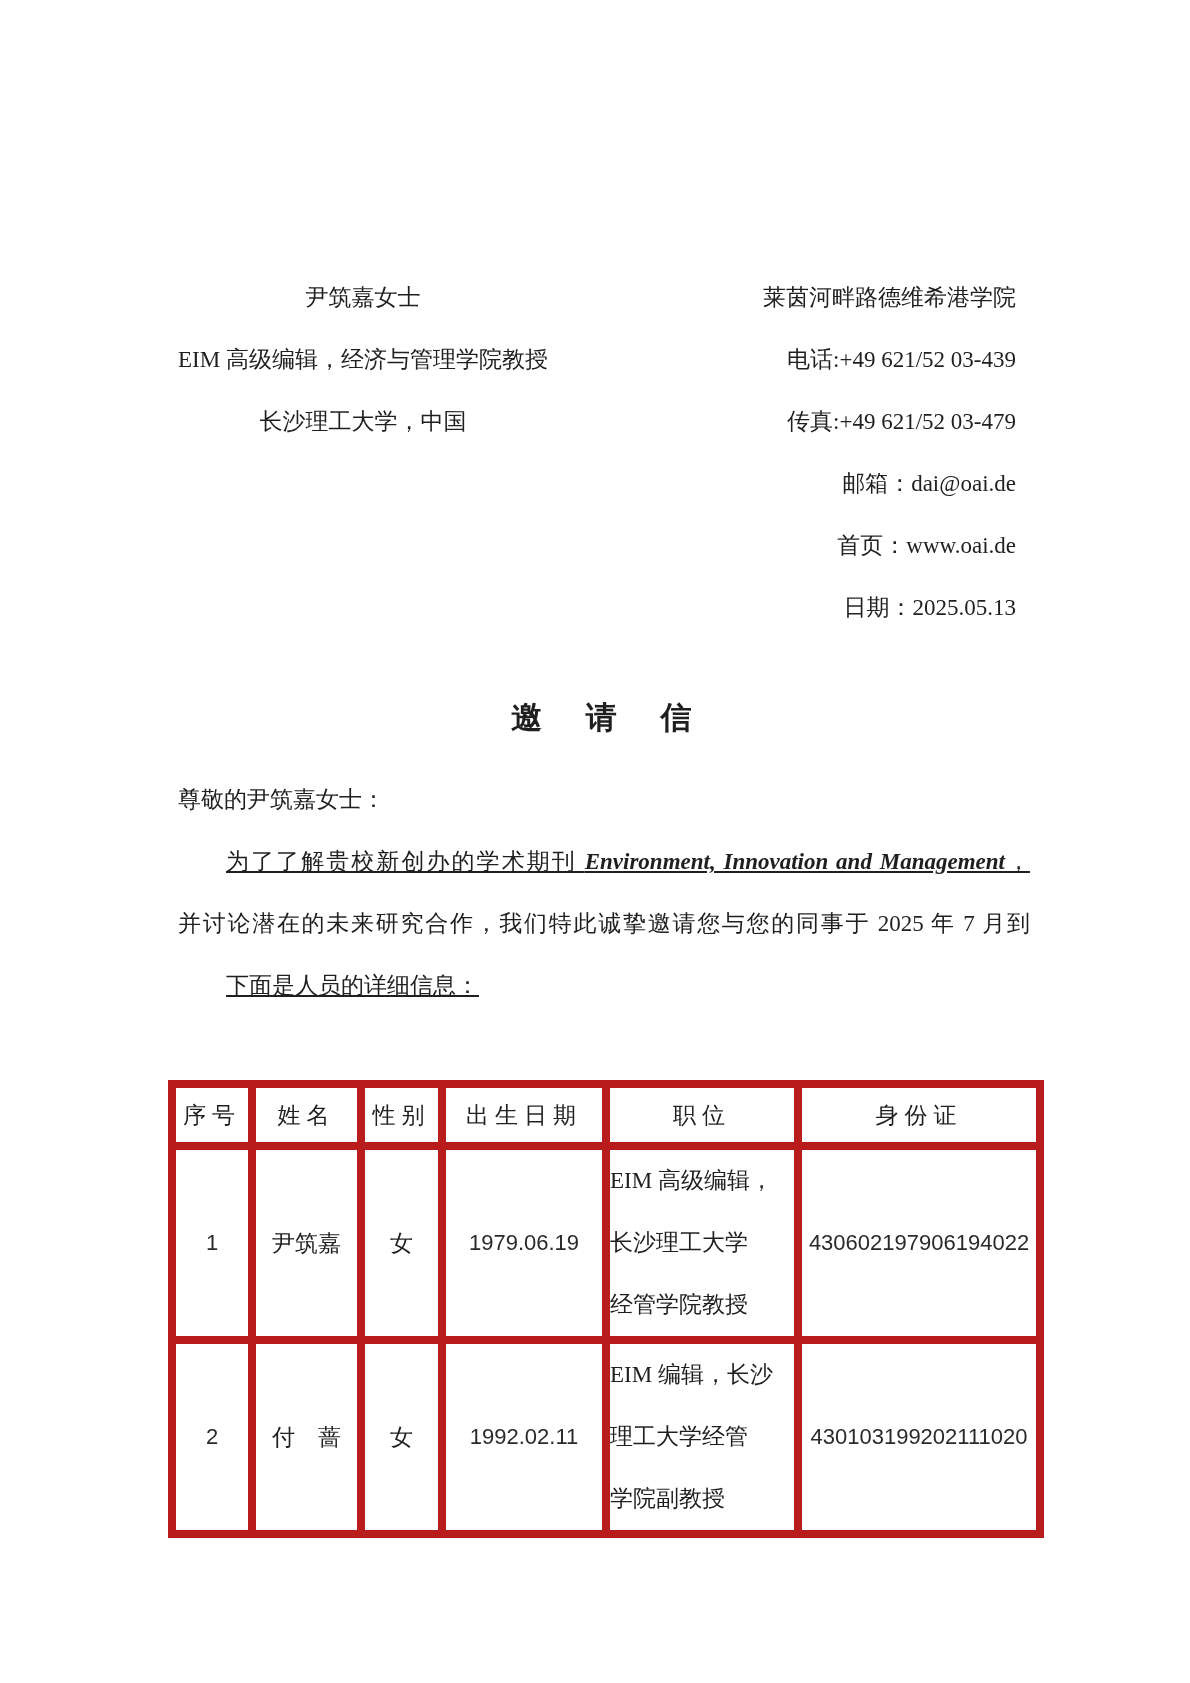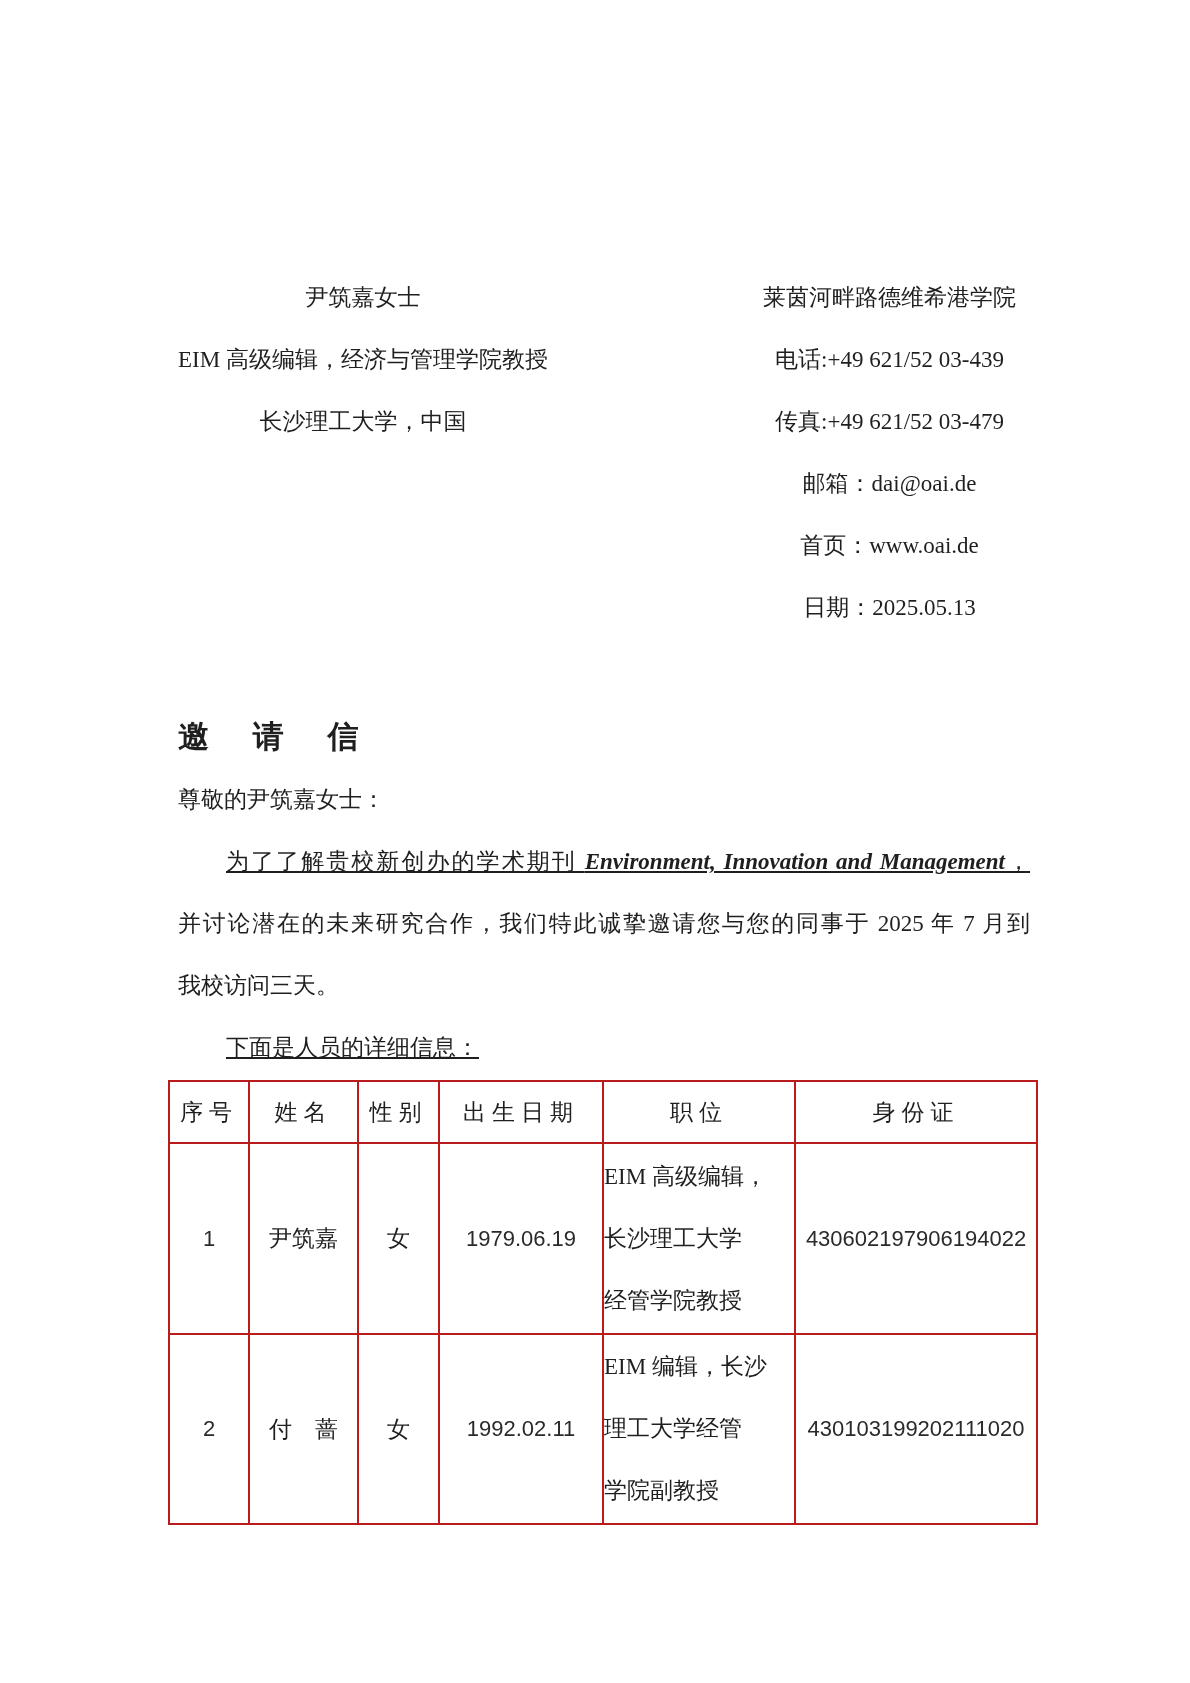--- a/index.html
+++ b/index.html
@@ -11,43 +11,43 @@
     color: #1f1f1f;
     font-family: "Liberation Serif", "DejaVu Serif", serif;
     font-size: 23px;
     overflow: hidden;
   }
   .line { line-height: 62px; white-space: nowrap; }
 
   
   .head { position: absolute; top: 267px; left: 178px; width: 852px; }
   .head-left  { position: absolute; left: 0; top: 0; text-align: center; }
-  .head-right { position: absolute; right: 0; top: 0; text-align: center; padding-right: 14px; }
+  .head-right { position: absolute; right: 0; top: 0; text-align: right; padding-right: 14px; }
 
   
   .title {
-    position: absolute; top: 706px; left: 178px; width: 852px;
-    text-align: left; font-weight: bold; font-size: 31px; line-height: 62px;
+    position: absolute; top: 687px; left: 178px; width: 852px;
+    text-align: center; font-weight: bold; font-size: 31px; line-height: 62px;
     letter-spacing: 0.18em; word-spacing: 0.8em; white-space: nowrap;
   }
 
   
   .body-block { position: absolute; top: 769px; left: 178px; width: 852px; }
   .indent2 { text-indent: 48px; text-decoration: underline; }
   .justify { text-align: justify; text-align-last: justify; white-space: normal; }
   .journal { font-weight: bold; font-style: italic; }
 
   
   .info-table {
     position: absolute; top: 1080px; left: 168px;
     border-collapse: collapse; table-layout: fixed; width: 868px;
     font-size: 23px;
   }
   .info-table th, .info-table td {
-    border: 2px solid #b91c1c;
+    border: 8px solid #b91c1c;
     text-align: center; vertical-align: middle;
     padding: 0; font-weight: normal;
     overflow: hidden;
   }
   .info-table thead tr { height: 62px; }
   .info-table tbody tr.r1 { height: 191px; }
   .info-table tbody tr.r2 { height: 190px; }
   .info-table th { letter-spacing: 6px; }
   td.pos { text-align: left; padding-left: 0; line-height: 62px; }
   .num {
@@ -75,21 +75,20 @@
       <div class="line">日期：2025.05.13</div>
     </div>
   </div>
 
   <div class="title">邀 请 信</div>
 
   <div class="body-block">
     <div class="line">尊敬的尹筑嘉女士：</div>
     <div class="line justify indent2"><span>为了了解贵校新创办的学术期刊 </span><span class="journal">Environment, Innovation and Management</span><span>，</span></div>
     <div class="line justify">并讨论潜在的未来研究合作，我们特此诚挚邀请您与您的同事于 2025 年 7 月到</div>
-    <div class="line">我校访问三天。</div>
     <div class="line indent2">下面是人员的详细信息：</div>
   </div>
 
   <table class="info-table">
     <colgroup>
       <col style="width:80px">
       <col style="width:109px">
       <col style="width:81px">
       <col style="width:164px">
       <col style="width:192px">

